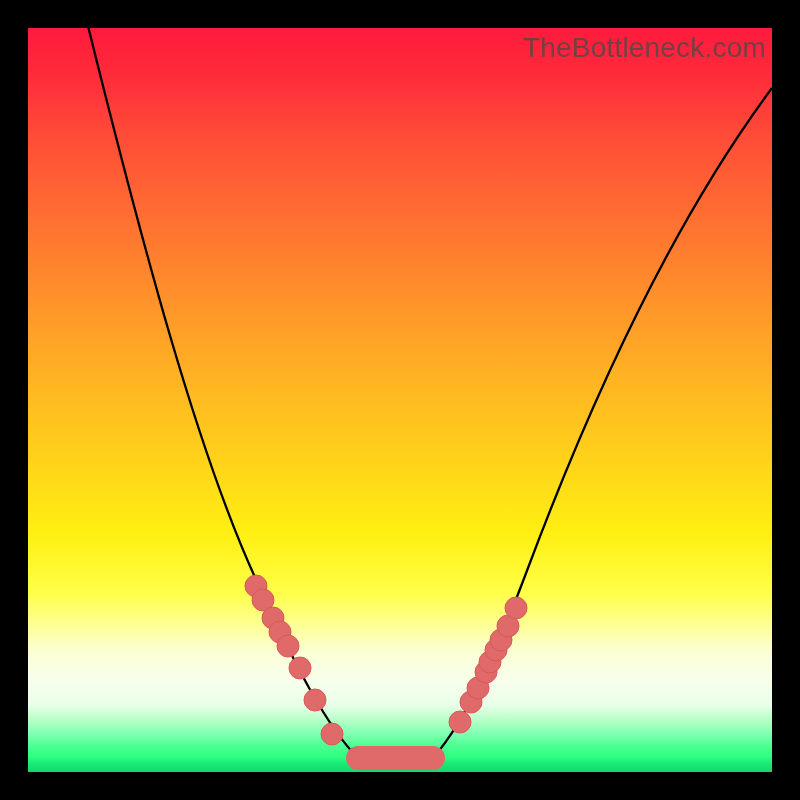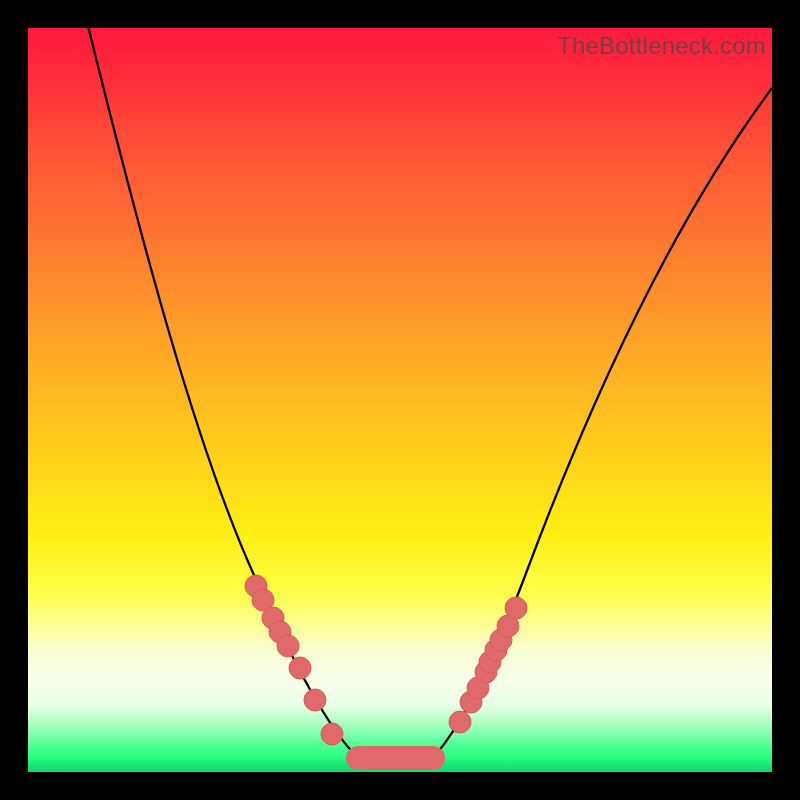--- a/index.html
+++ b/index.html
@@ -36,21 +36,21 @@
       #2cff80 98%,
       #18e874 99%,
       #14d86c 100%
     );
   }
   .watermark {
     position: absolute;
     top: 4px;
     right: 6px;
     color: #4a4a4a;
-    font-size: 24px;
+    font-size: 28px;
     font-weight: 400;
     letter-spacing: 0.2px;
     z-index: 30;
     opacity: 0.78;
   }
   svg.curve {
     position: absolute;
     left: 0;
     top: 0;
     width: 744px;

